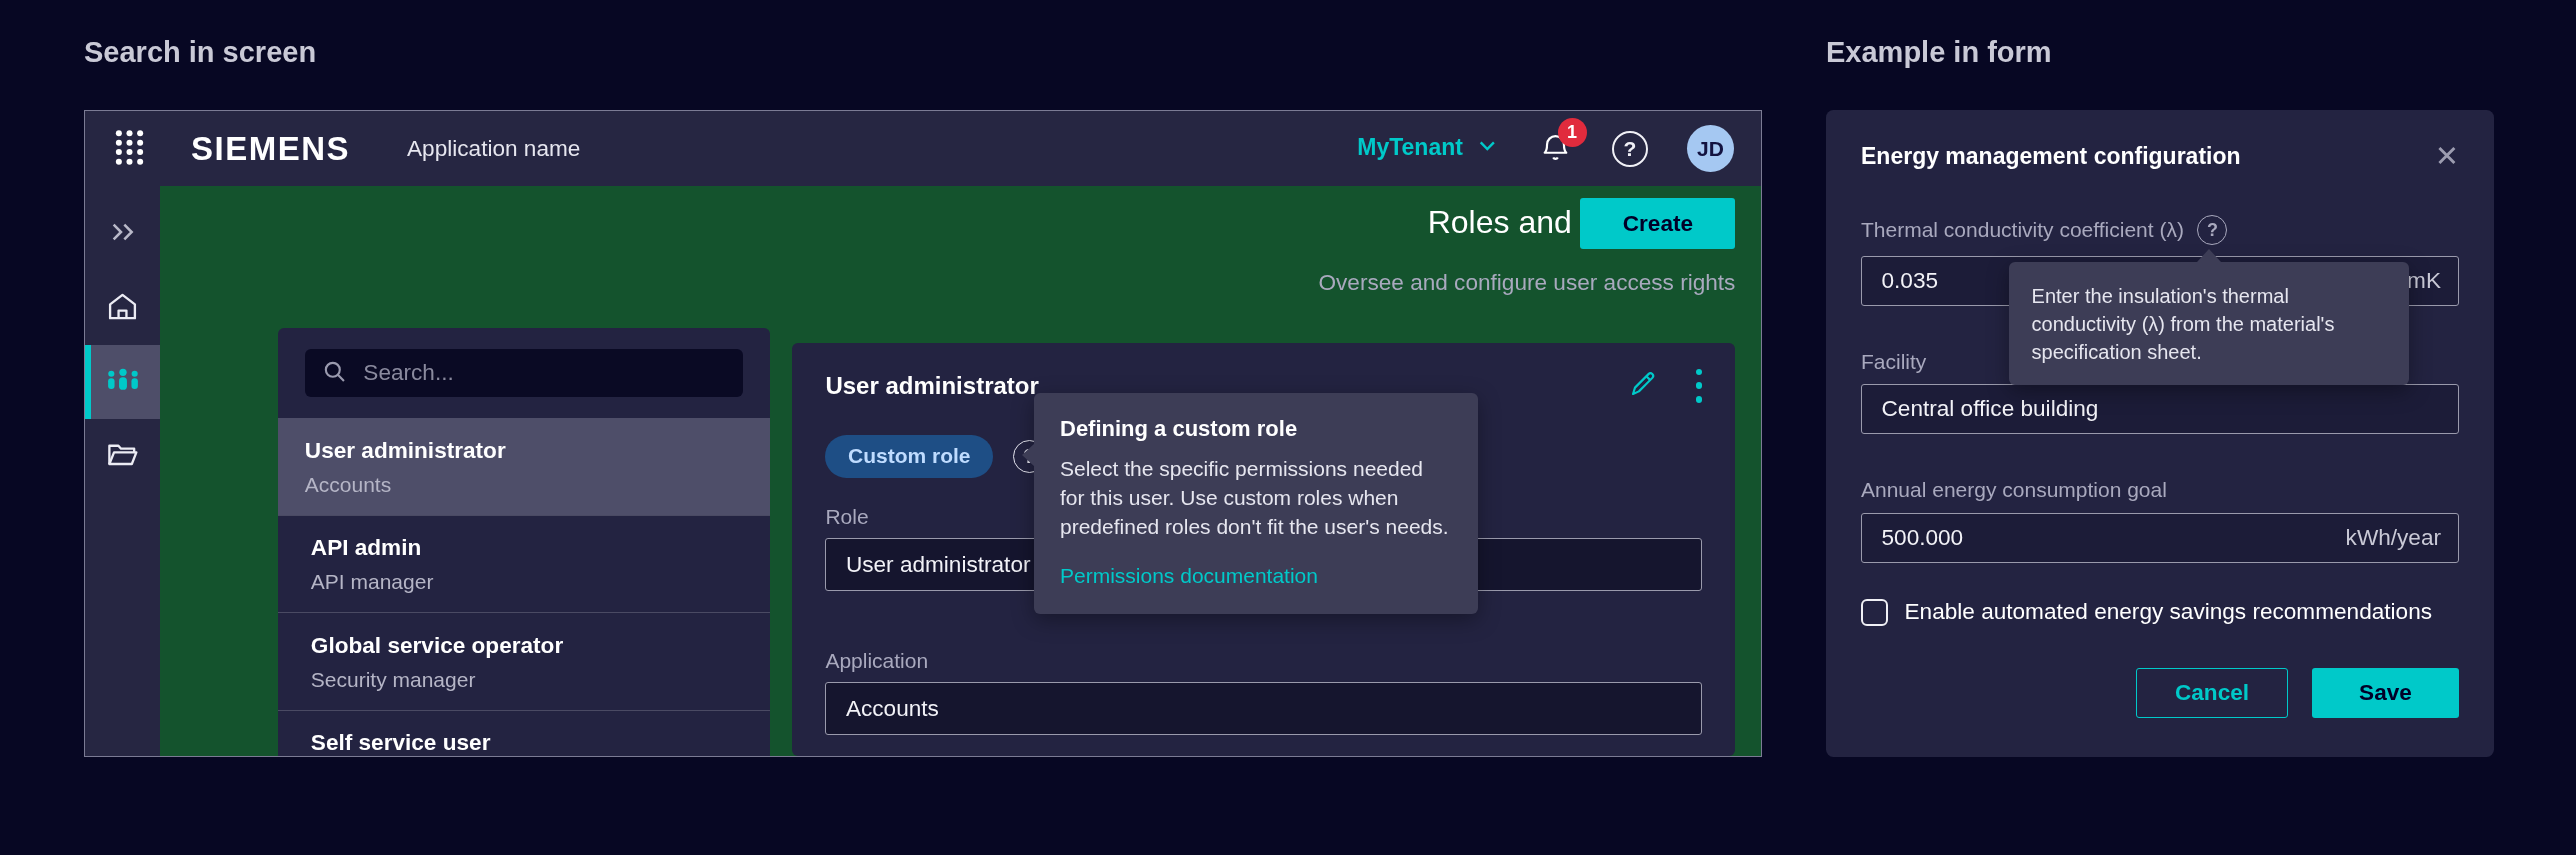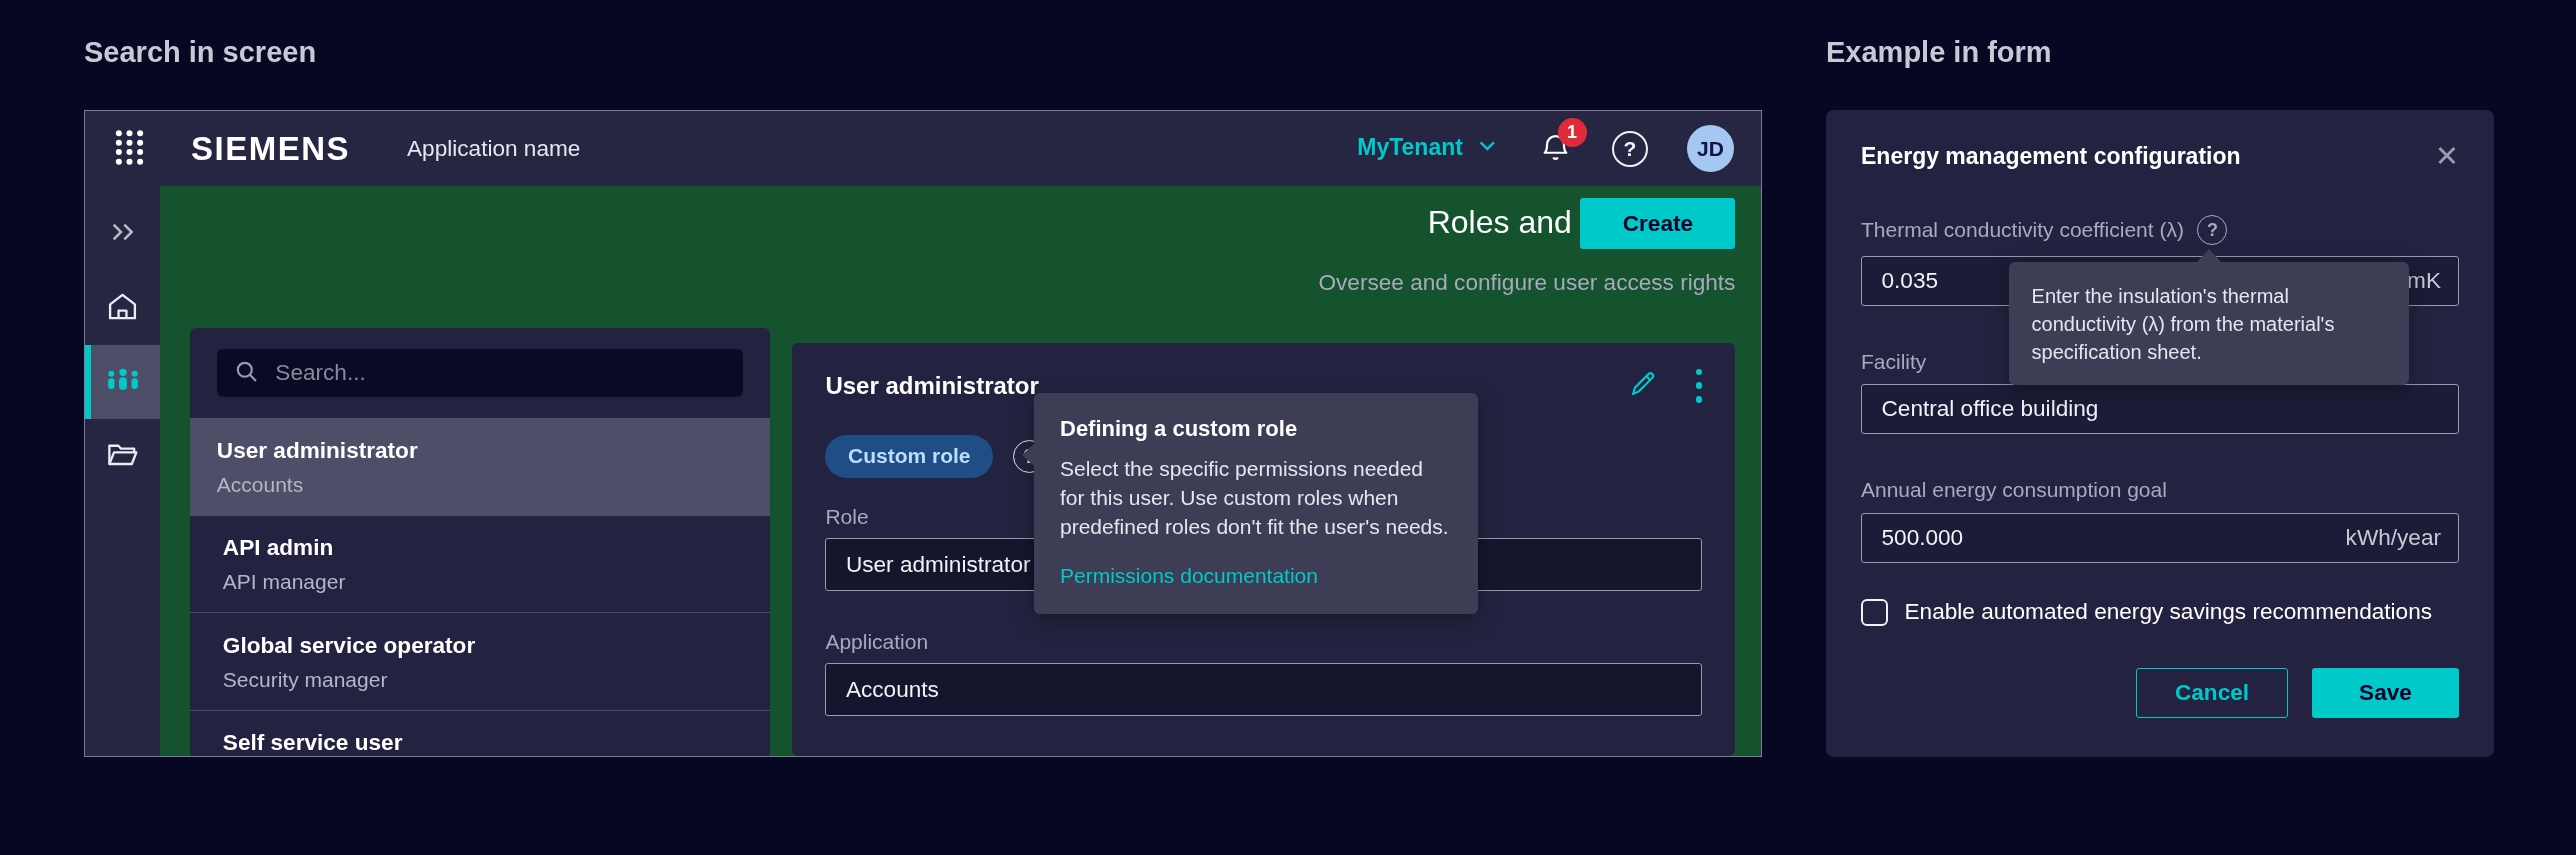--- a/index.html
+++ b/index.html
@@ -46,21 +46,21 @@
   .active-bar { position:absolute; left:0; top:0; bottom:0; width:6px; background:#00C9C9; }
 
   .content { flex:1; position:relative; padding:18px 25.6px 0 44px; display:flex; flex-direction:column; overflow:hidden;align-items:flex-end; }
   .page-title { font-size:32px; font-weight:400; color:#FFFFFF; }
   .page-subtitle { font-size:22.6px; color:#A9A9BE; margin-top:29px; }
   .create-btn { position:absolute; top:12px; right:25.6px; width:155px; height:51px;
             background:#00C9C9; color:#000028; font-size:22.6px; font-weight:700;
             border:none; border-radius:3px; cursor:pointer; font-family:inherit; }
 
   .cards { display:flex; gap:22.6px; margin-top:32px; flex:1; overflow:hidden; align-items:stretch; }
-  .list-card { width:580px; flex:0 0 auto; background:#232341; border-radius:6px 6px 0 0; padding-top:21px; overflow:hidden; }
+  .list-card { width:492px; flex:0 0 auto; background:#232341; border-radius:6px 6px 0 0; padding-top:21px; overflow:hidden; }
   .search-wrap { margin:0 27px; height:48px; background:#0A0A24; border-radius:6px;
             display:flex; align-items:center; padding:0 16.5px; gap:15px; }
   .search-input { flex:1; background:transparent; border:none; outline:none; color:#E8E8F0; font-size:22.6px; font-family:inherit; }
   .search-input::placeholder { color:#8A8A9E; }
   .role-list { margin-top:21px; }
   .role-item { padding:19.5px 27px 18px; cursor:pointer; }
   .role-item + .role-item { border-top:0.8px solid #4A4A63;padding-left:33px; }
   .role-item.selected { background:#4E4E69; }
   .role-title { font-size:22.6px; font-weight:700; color:#FFFFFF; }
   .role-sub { font-size:21px; color:#B5B5C6; margin-top:9px; }
@@ -74,21 +74,21 @@
   .kebab { display:flex; flex-direction:column; gap:6.8px; }
   .kebab span { width:6.8px; height:6.8px; border-radius:50%; background:#00C9C9; }
 
   .badge-row { margin-top:32px; display:flex; align-items:center; gap:19.5px; }
   .pill { background:#1E4E85; color:#BFDCFF; font-size:21px; font-weight:600; padding:9.8px 22.6px; border-radius:24px; }
   .q-circle { width:33px; height:33px; border-radius:50%; border:1.5px solid #E6E6F0; color:#E6E6F0;
             font-size:19.5px; font-weight:600; display:flex; align-items:center; justify-content:center;
             background:none; cursor:pointer; flex:0 0 auto; }
   .q-circle.gray { border-color:#A9A9BE; color:#A9A9BE; width:30px; height:30px; font-size:18px; }
 
-  .field-group { margin-top:39px; width:877px; }
+  .field-group { margin-top:58px; width:877px; }
   .field-group.first { margin-top:27px; }
   .field-label { display:block; font-size:21px; color:#A9A9BE; margin-bottom:9px; }
   .text-input { width:100%; height:53px; background:#15152E; border:0.8px solid #9A9AAC; border-radius:3px;
             color:#F2F2F7; font-size:22.6px; padding:0 19.5px; font-family:inherit; outline:none; }
   .input-wrap { position:relative; }
   .unit { position:absolute; right:18px; top:50%; transform:translateY(-50%); font-size:22.6px; color:#C9C9D6; }
 
   .tooltip { position:absolute; background:#3D3D56; border-radius:6px; z-index:5; box-shadow:0 6px 21px rgba(0,0,0,.35); }
   #role-tooltip { left:242px; top:50px; width:444px; padding:22.6px 25.6px 25.6px; }
   .tooltip-title { font-size:22px; font-weight:700; color:#fff; }

